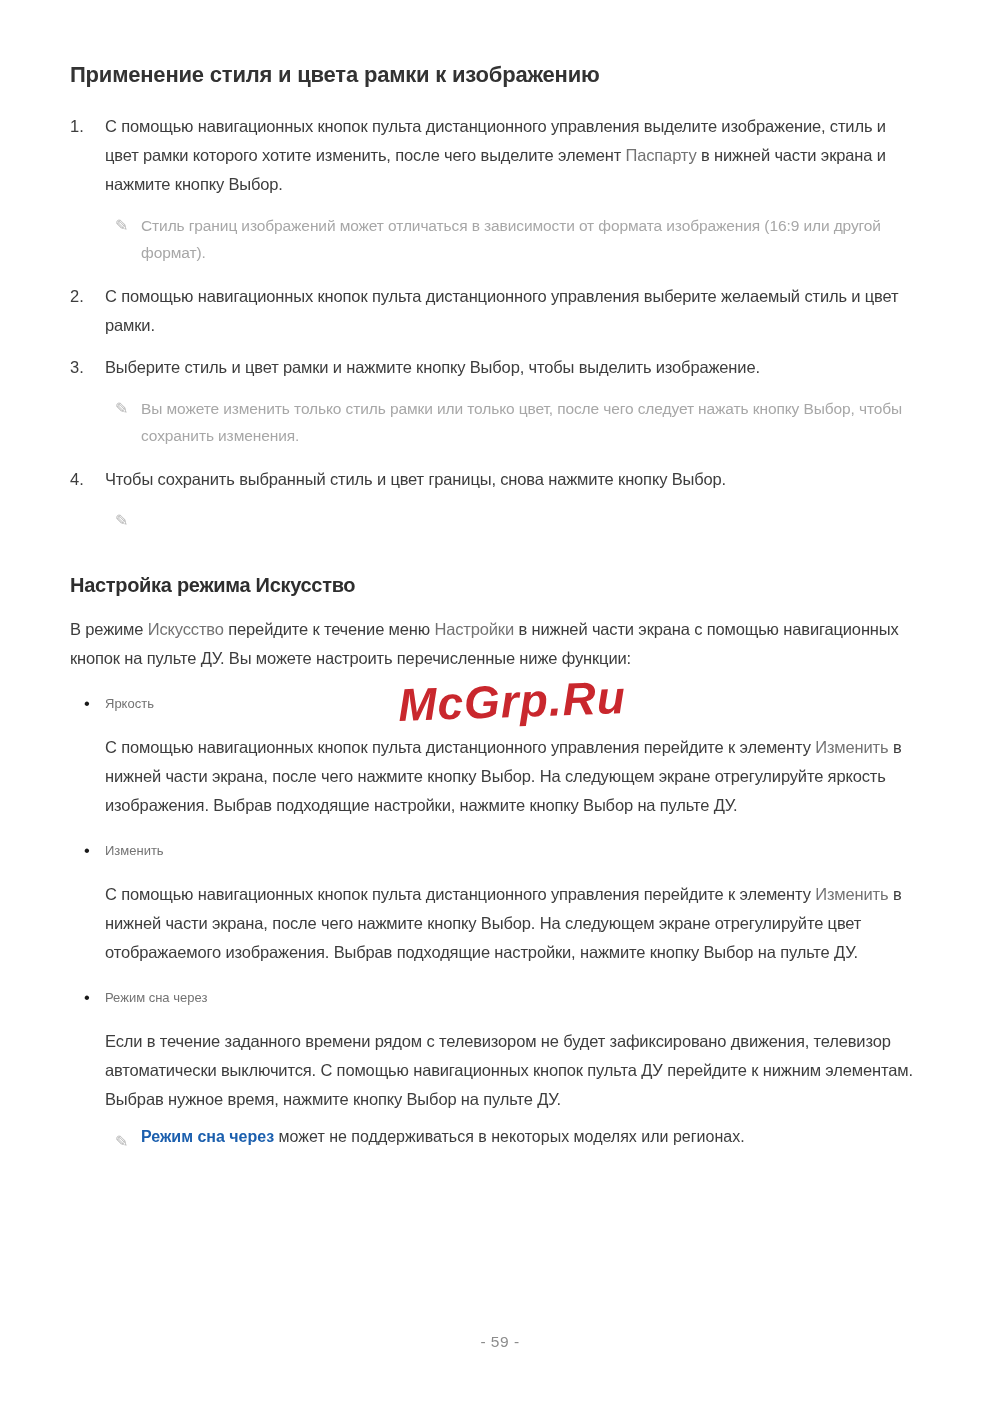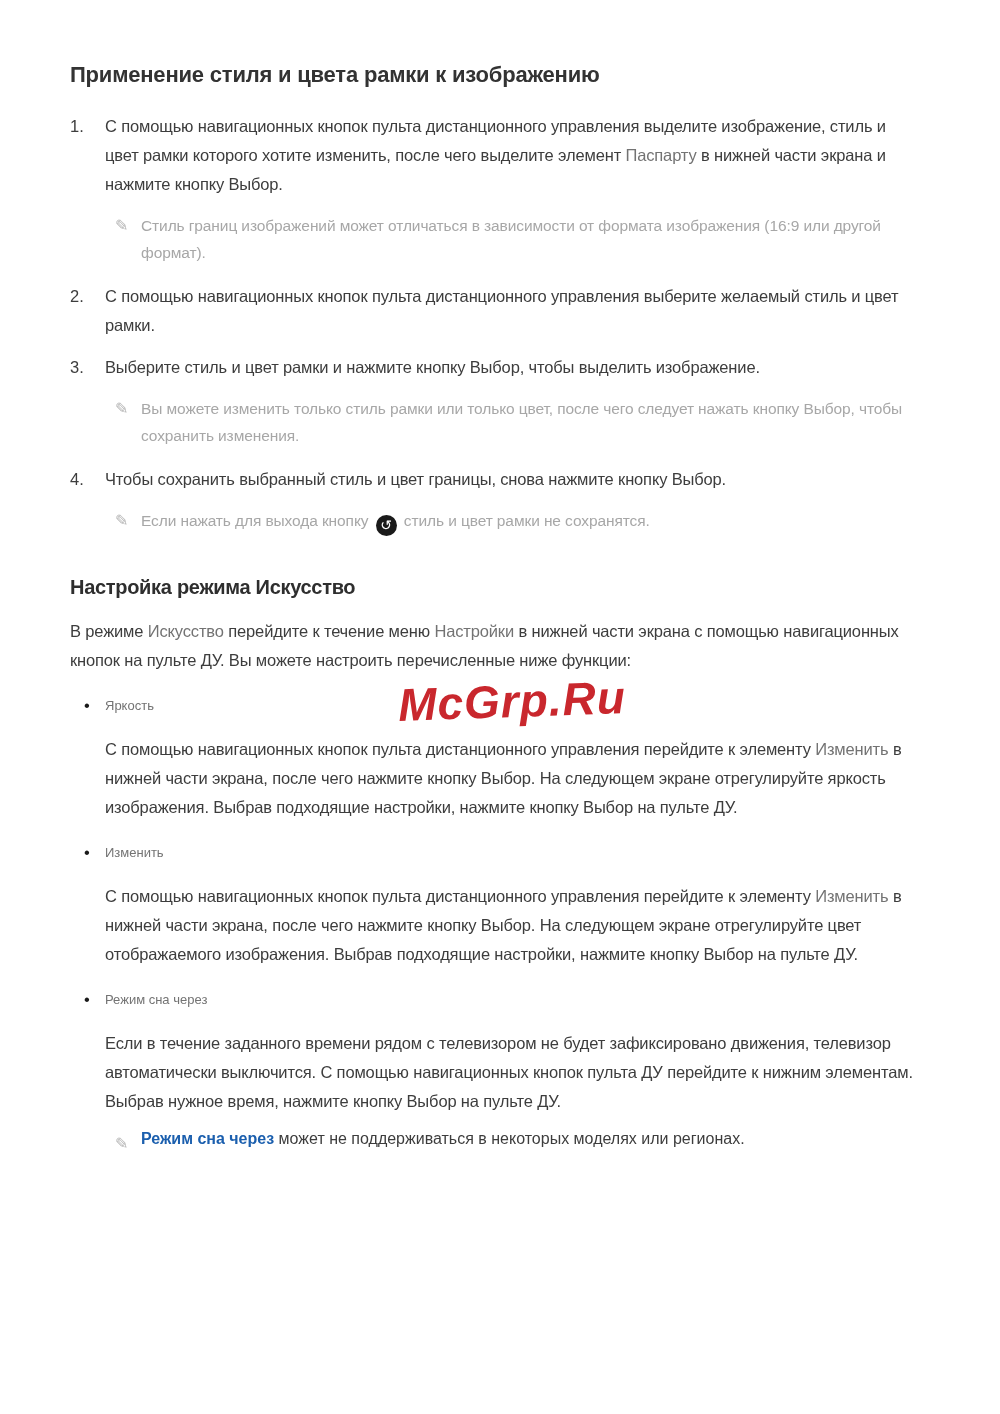--- a/index.html
+++ b/index.html
@@ -191,21 +191,20 @@
 
   <div class="step">
     <span class="num">4.</span>
     <div class="step-body">
       <p class="body-text">Чтобы сохранить выбранный стиль и цвет границы, снова нажмите кнопку Выбор.</p>
     </div>
   </div>
 
   <div class="note">
     <span class="pencil">✎</span>
-    <p class="note-text"><span>Если нажать для выхода кнопку </span><span class="back-icon">↺</span><span> стиль и цвет рамки не сохранятся.</span></p>
   </div>
 
   <h2 class="sec2-title">Настройка режима Искусство</h2>
 
   <p class="body-text intro"><span>В режиме </span><a class="link">Искусство</a><span> перейдите к течение меню </span><a class="link">Настройки</a><span> в нижней части экрана с помощью навигационных кнопок на пульте ДУ. Вы можете настроить перечисленные ниже функции:</span></p>
 
   <div class="bullet-row">
     <span class="dot">•</span>
     <span class="bullet-label link">Яркость</span>
   </div>
@@ -221,14 +220,15 @@
     <span class="dot">•</span>
     <span class="bullet-label link">Режим сна через</span>
   </div>
   <p class="body-text bullet-para">Если в течение заданного времени рядом с телевизором не будет зафиксировано движения, телевизор автоматически выключится. С помощью навигационных кнопок пульта ДУ перейдите к нижним элементам. Выбрав нужное время, нажмите кнопку Выбор на пульте ДУ.</p>
 
   <div class="bullet-note">
     <span class="pencil">✎</span>
     <p class="note-text"><a class="note-link">Режим сна через</a><span> может не поддерживаться в некоторых моделях или регионах.</span></p>
   </div>
 
+  <div class="footer">- 59 -</div>
 
 </div>
 
 </body></html>

